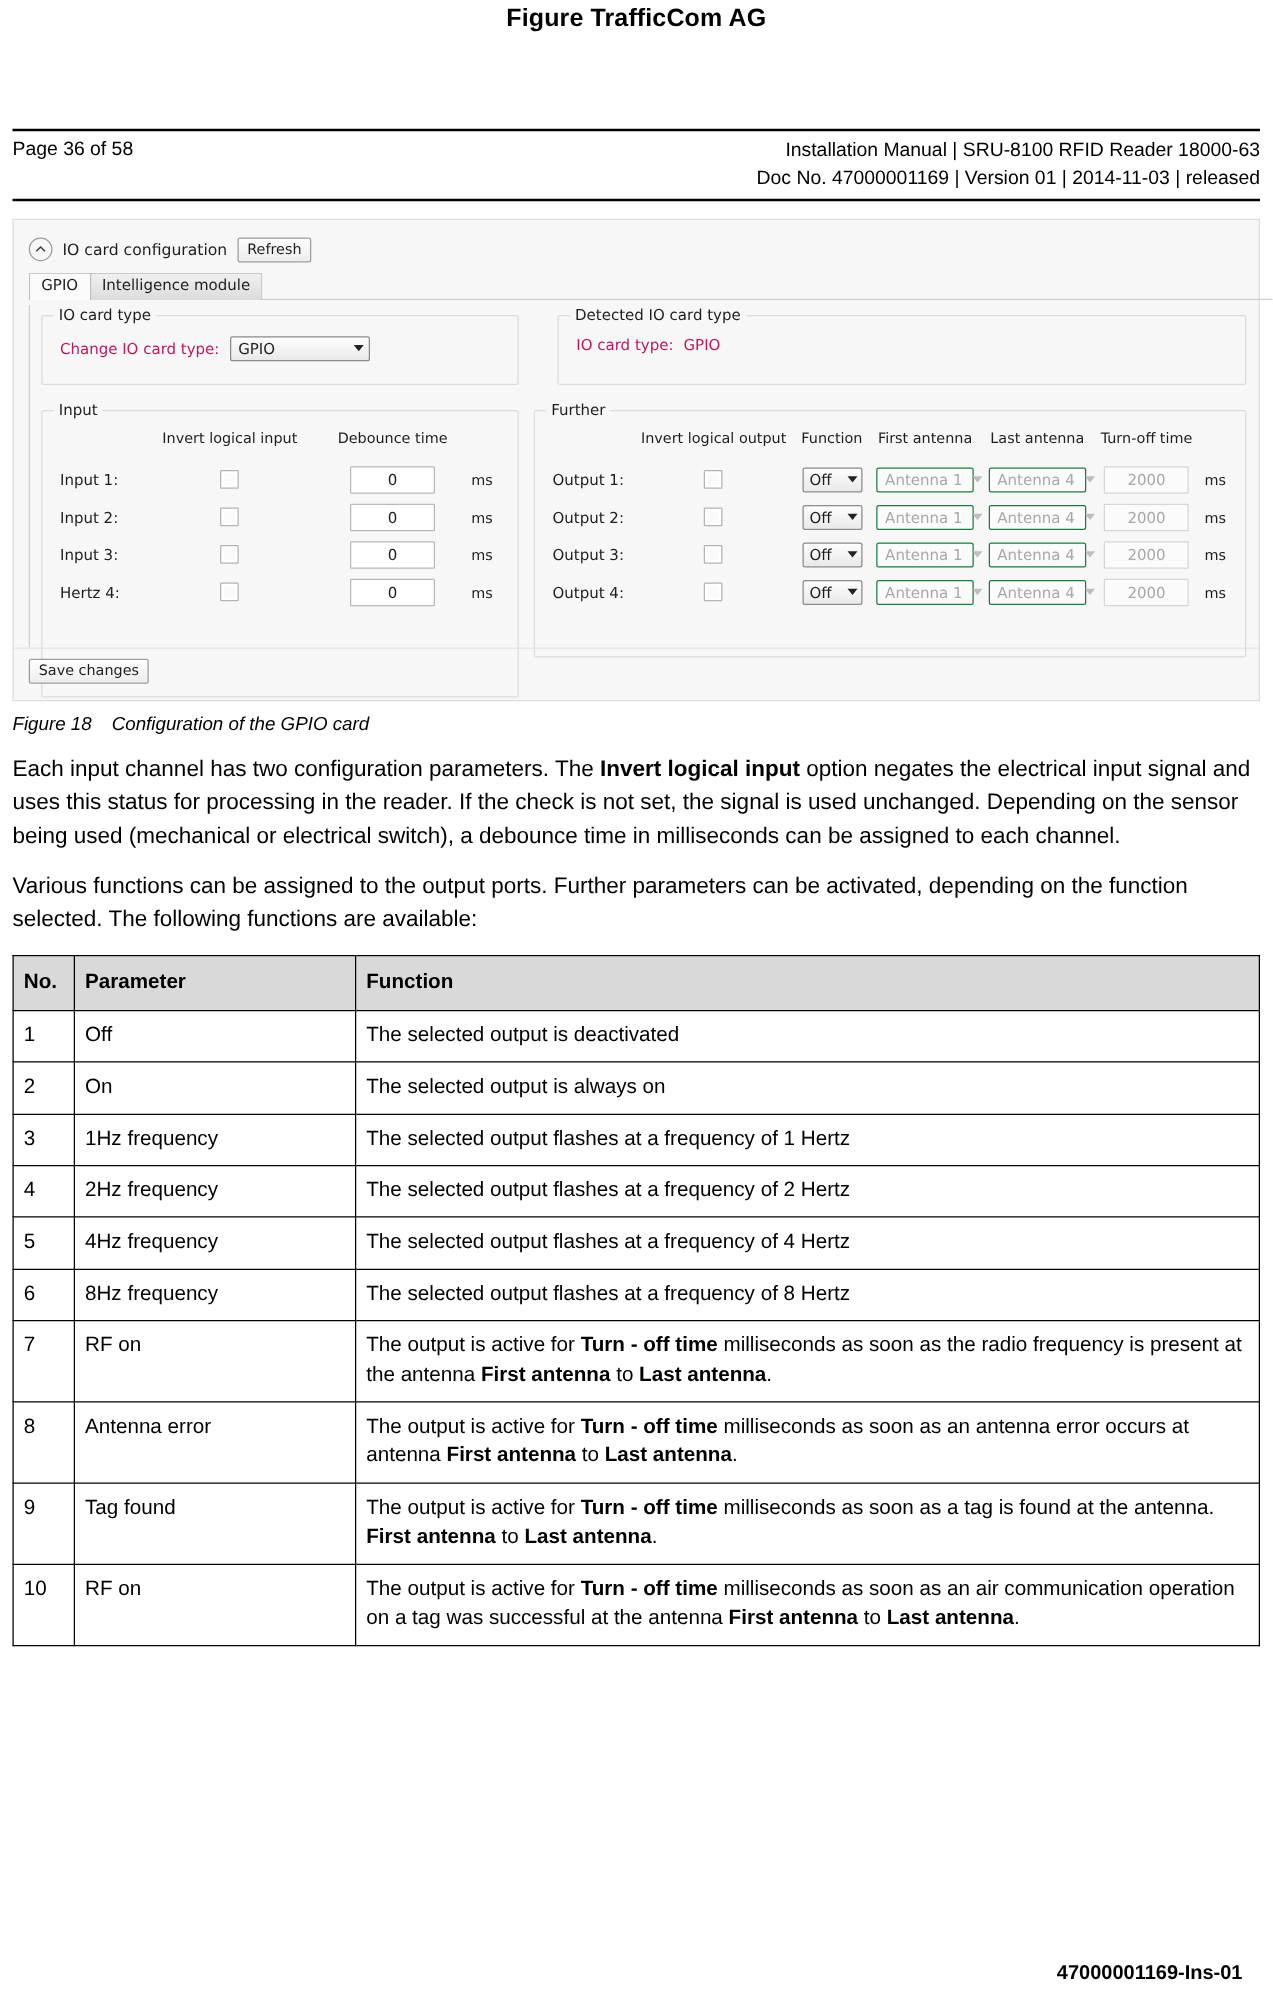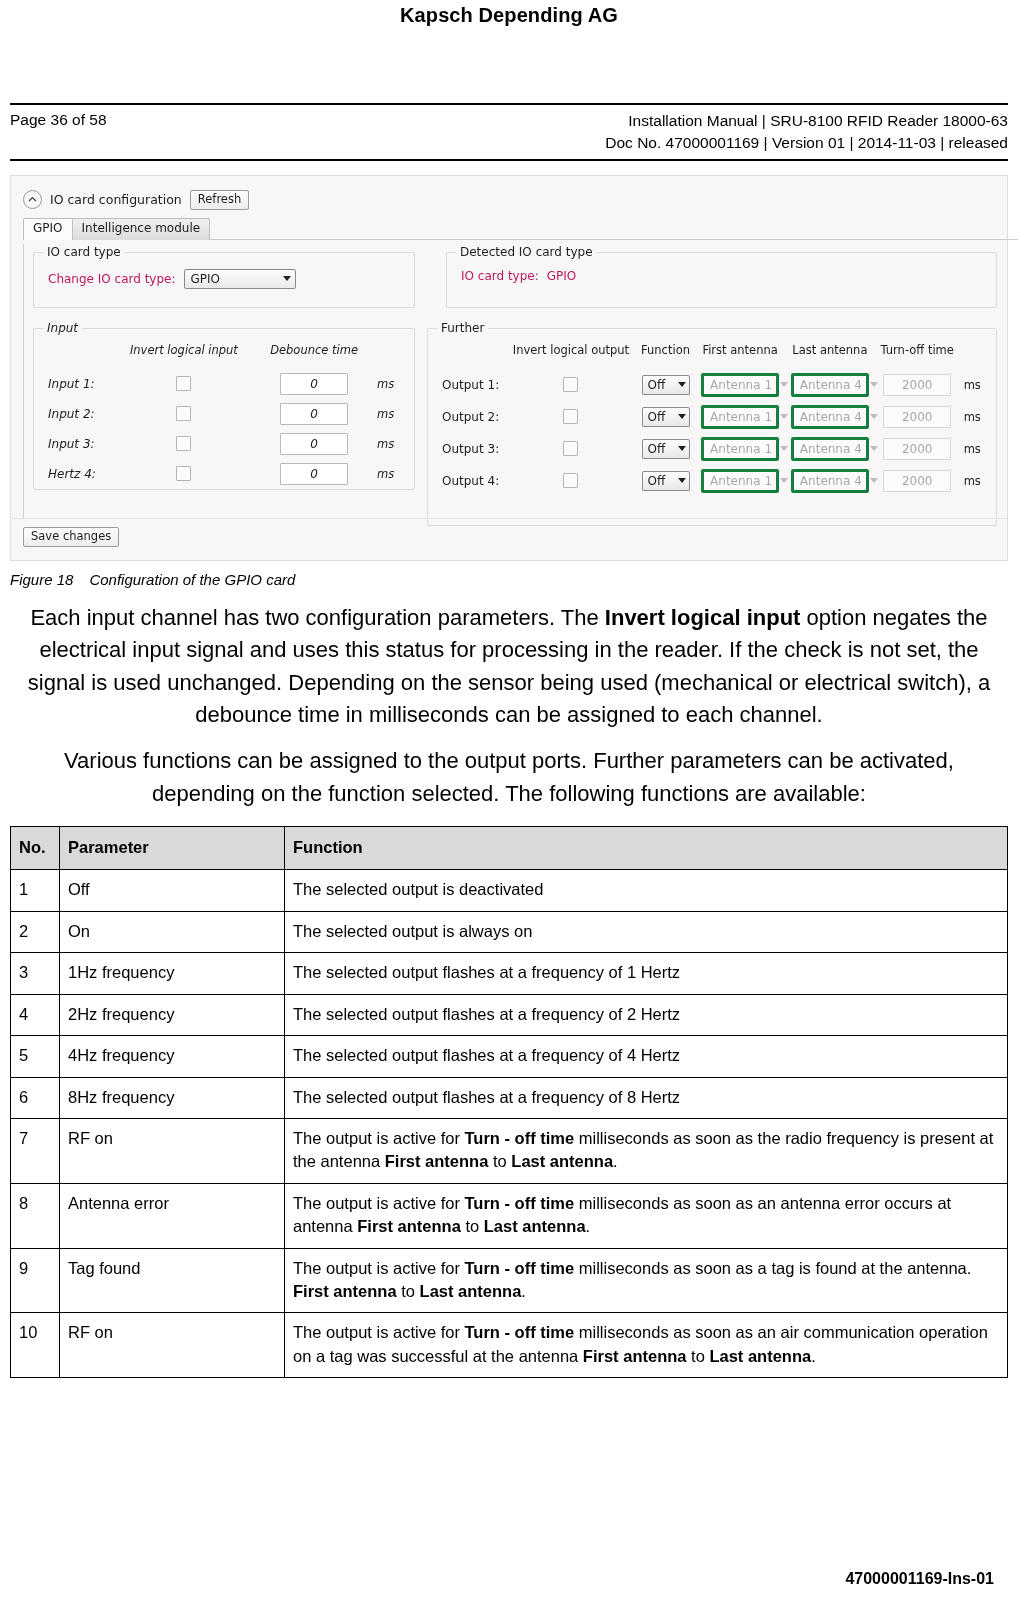--- a/index.html
+++ b/index.html
@@ -187,33 +187,33 @@
   }
   .select .caret {
     margin-left: 8px;
     width: 0; height: 0;
     border-left: 4px solid transparent;
     border-right: 4px solid transparent;
     border-top: 5px solid #222;
   }
   .select.wide { width: 112px; }
   .select.disabled {
-    border: 3px solid #15803d;
+    border: 1px solid #15803d;
     background: #fbfbfb;
     color: #a8a8a8;
   }
   .select.disabled .caret { border-top-color: #bdbdbd; }
 
   
   .panels-row {
     display: flex;
     gap: 12px;
     margin: 20px 10px 0 22px;
   }
-  .group-input { width: 382px; height: 162px; font-style: italic; }
+  .group-input { width: 382px; height: 230px; }
   .group-output { flex: 1; height: 198px; }
 
   table.grid {
     border-collapse: collapse;
     width: 100%;
     font-size: 11.5px;
   }
   table.grid th {
     font-weight: normal;
     font-size: 11.5px;
@@ -273,23 +273,23 @@
   .figcaption {
     margin: 10px 10px 0 10px;
     font-size: 15px;
     font-style: italic;
   }
   .figcaption .figno { padding-right: 16px; }
 
   
   .para {
     margin: 14px 10px 0 10px;
-    font-size: 22px;
+    font-size: 18px;
     line-height: 1.47;
-    text-align: center;
+    text-align: left;
   }
 
   
   table.doc {
     border-collapse: collapse;
     margin: 16px 10px 0 10px;
     width: calc(100% - 20px);
     font-size: 16.5px;
   }
   table.doc th, table.doc td {
@@ -313,21 +313,21 @@
     right: 24px;
     bottom: 18px;
     font-size: 16px;
     font-weight: bold;
   }
 </style>
 </head>
 <body>
 
 <div>
-  <div class="page-header-title">Kapsch Depending AG</div>
+  <div class="page-header-title">Figure TrafficCom AG</div>
   <div class="header-rule-top"></div>
   <div class="header-meta">
     <div class="left">Page 36 of 58</div>
     <div class="right">
       <div>Installation Manual | SRU-8100 RFID Reader 18000-63</div>
       <div>Doc No. 47000001169 | Version 01 | 2014-11-03 | released</div>
     </div>
   </div>
   <div class="header-rule-bottom"></div>
 </div>

